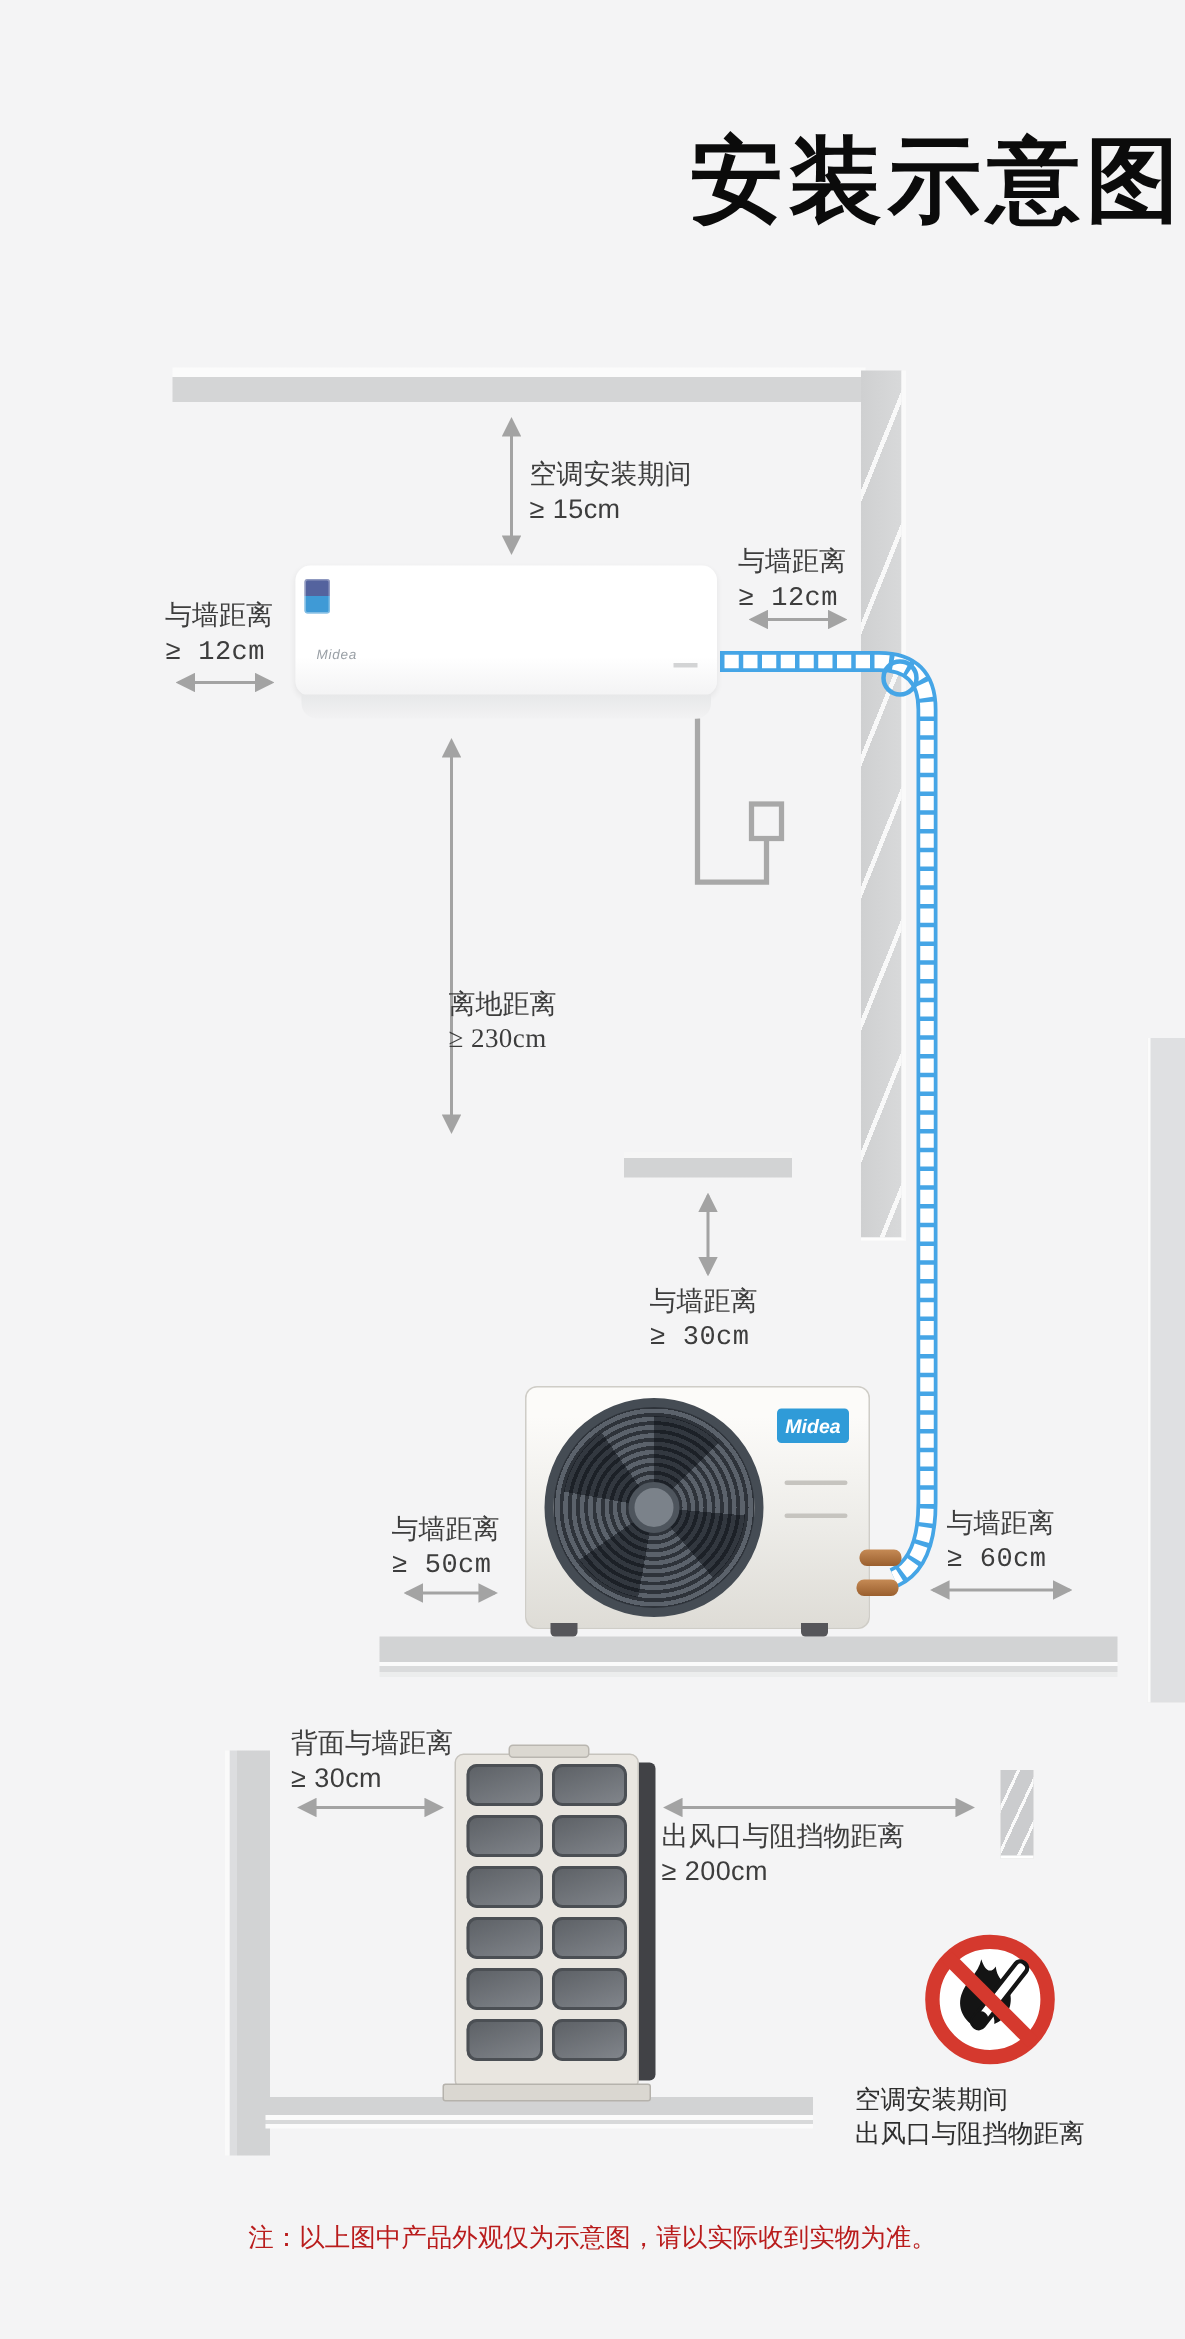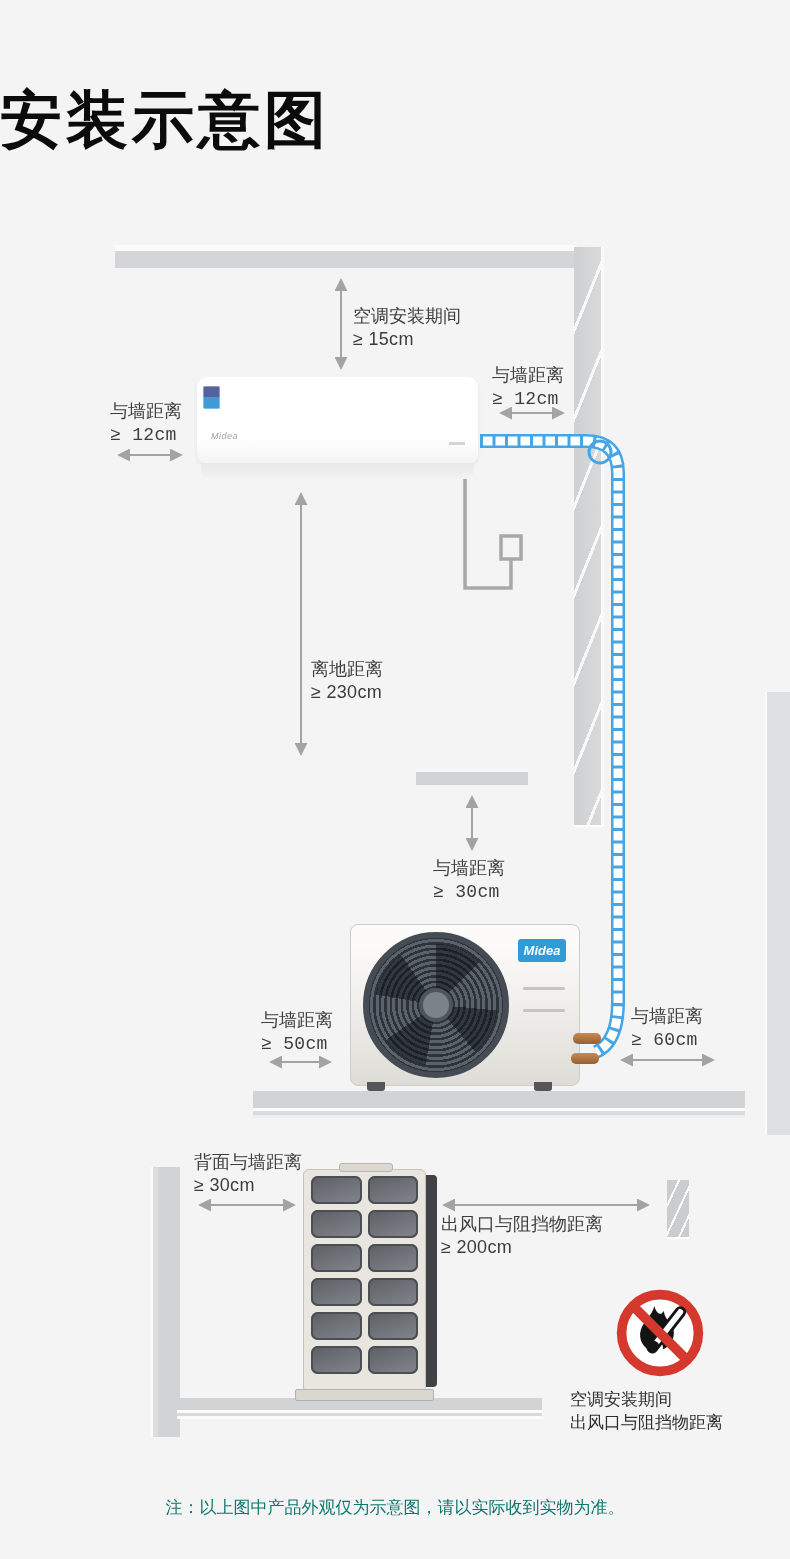--- a/index.html
+++ b/index.html
@@ -3,21 +3,21 @@
 <meta charset="utf-8">
 <style>
   html,body{margin:0;padding:0;}
   .canvas{
     position:relative;width:790px;height:1559px;background:#f4f4f5;
     font-family:"Liberation Sans","DejaVu Sans",sans-serif;overflow:hidden;
   }
   .abs{position:absolute;}
   
   .title{
-    left:0;top:78px;width:100%;text-align:left;
+    left:0;top:78px;width:100%;text-align:right;
     font-size:62px;font-weight:bold;color:#0b0b0b;letter-spacing:4px;
   }
   
   .ceiling{
     left:115px;top:245px;width:462px;height:23px;
     background:linear-gradient(180deg,#fbfbfb 0 28%,#d4d5d6 28% 100%);
   }
   .wall-right{
     left:574px;top:247px;width:27px;height:578px;
     background:
@@ -118,21 +118,21 @@
     background:linear-gradient(160deg,#5b5f64,#83878d);
     border-radius:7px;box-shadow:inset 0 0 0 2px #4b4f54;
   }
   .tv-base{position:absolute;left:-8px;top:226px;width:139px;height:12px;background:#dad7d1;border:1px solid #b5b2ac;border-radius:2px;box-sizing:border-box;}
   
   .ann{color:#3d3d3d;font-size:18px;line-height:23px;}
   .ann .val{letter-spacing:.3px;}
   .center{text-align:left;font-family:Liberation Mono, monospace;}
   
   .warn-text{color:#2e2e2e;font-size:17px;line-height:23px;font-weight:500;text-align:left;}
-  .footnote{left:0;top:1480px;width:100%;text-align:center;color:#0f766e;font-size:17px;margin-top:16px;}
+  .footnote{left:0;top:1480px;width:100%;text-align:center;color:#b91c1c;font-size:17px;}
   svg.layer{position:absolute;left:0;top:0;}
   .z1{z-index:1}.z2{z-index:2}.z3{z-index:3}.z4{z-index:4}
 </style>
 </head>
 <body>
 
 <div class="canvas">
 
   <div class="abs title z4">安装示意图</div>
 
@@ -222,21 +222,21 @@
     <div class="val">≥ 15cm</div>
   </div>
   <div class="abs ann center z4" style="left:492px;top:365px;width:82px;">
     <div class="lbl">与墙距离</div>
     <div class="val">≥ 12cm</div>
   </div>
   <div class="abs ann center z4" style="left:110px;top:401px;width:82px;">
     <div class="lbl">与墙距离</div>
     <div class="val">≥ 12cm</div>
   </div>
-  <div class="abs ann z4" style="left:311px;top:658px;">
+  <div class="abs ann z4" style="left:299px;top:658px;font-family:Liberation Serif, serif;">
     <div class="lbl">离地距离</div>
     <div class="val">≥ 230cm</div>
   </div>
   <div class="abs ann center z4" style="left:433px;top:858px;width:82px;">
     <div class="lbl">与墙距离</div>
     <div class="val">≥ 30cm</div>
   </div>
   <div class="abs ann center z4" style="left:261px;top:1010px;width:82px;">
     <div class="lbl">与墙距离</div>
     <div class="val">≥ 50cm</div>

